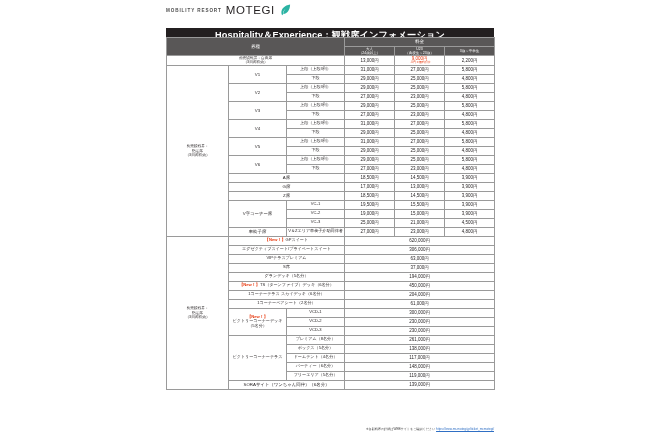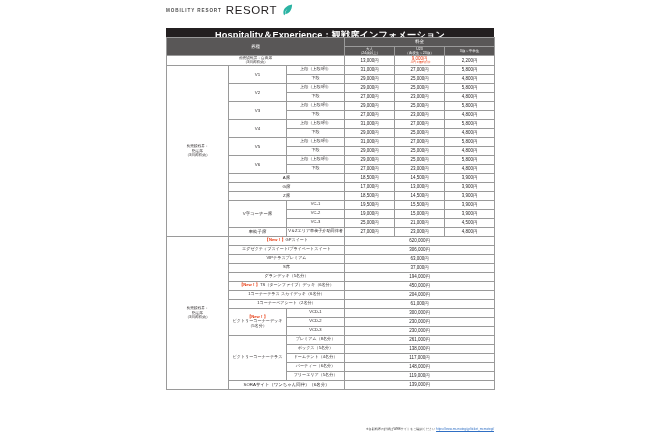--- a/index.html
+++ b/index.html
@@ -51,21 +51,21 @@
   }
   .foot a{color:#2f6fc4;text-decoration:underline;}
 </style>
 </head>
 <body>
 
 <div class="page">
 
   <div class="logo-wrap">
     <span class="logo-sub">MOBILITY RESORT</span>
-    <span class="logo-main">RESORT</span>
+    <span class="logo-main">MOTEGI</span>
     <svg class="logo-leaf" viewBox="0 0 24 26">
       <path d="M22 1C10 3 3 10 3 19c0 2 .6 4 1.6 5.4L7 22c-1-4 1-9 5-12-3 4-5 8-4.4 11.6C14 22 22 14 22 1z" fill="#2bb3a3"></path>
     </svg>
   </div>
 
   <div class="titlebar">Hospitality＆Experience：観戦席インフォメーション</div>
 
   <table class="tbl">
     <colgroup>
       <col style="width:62px">

